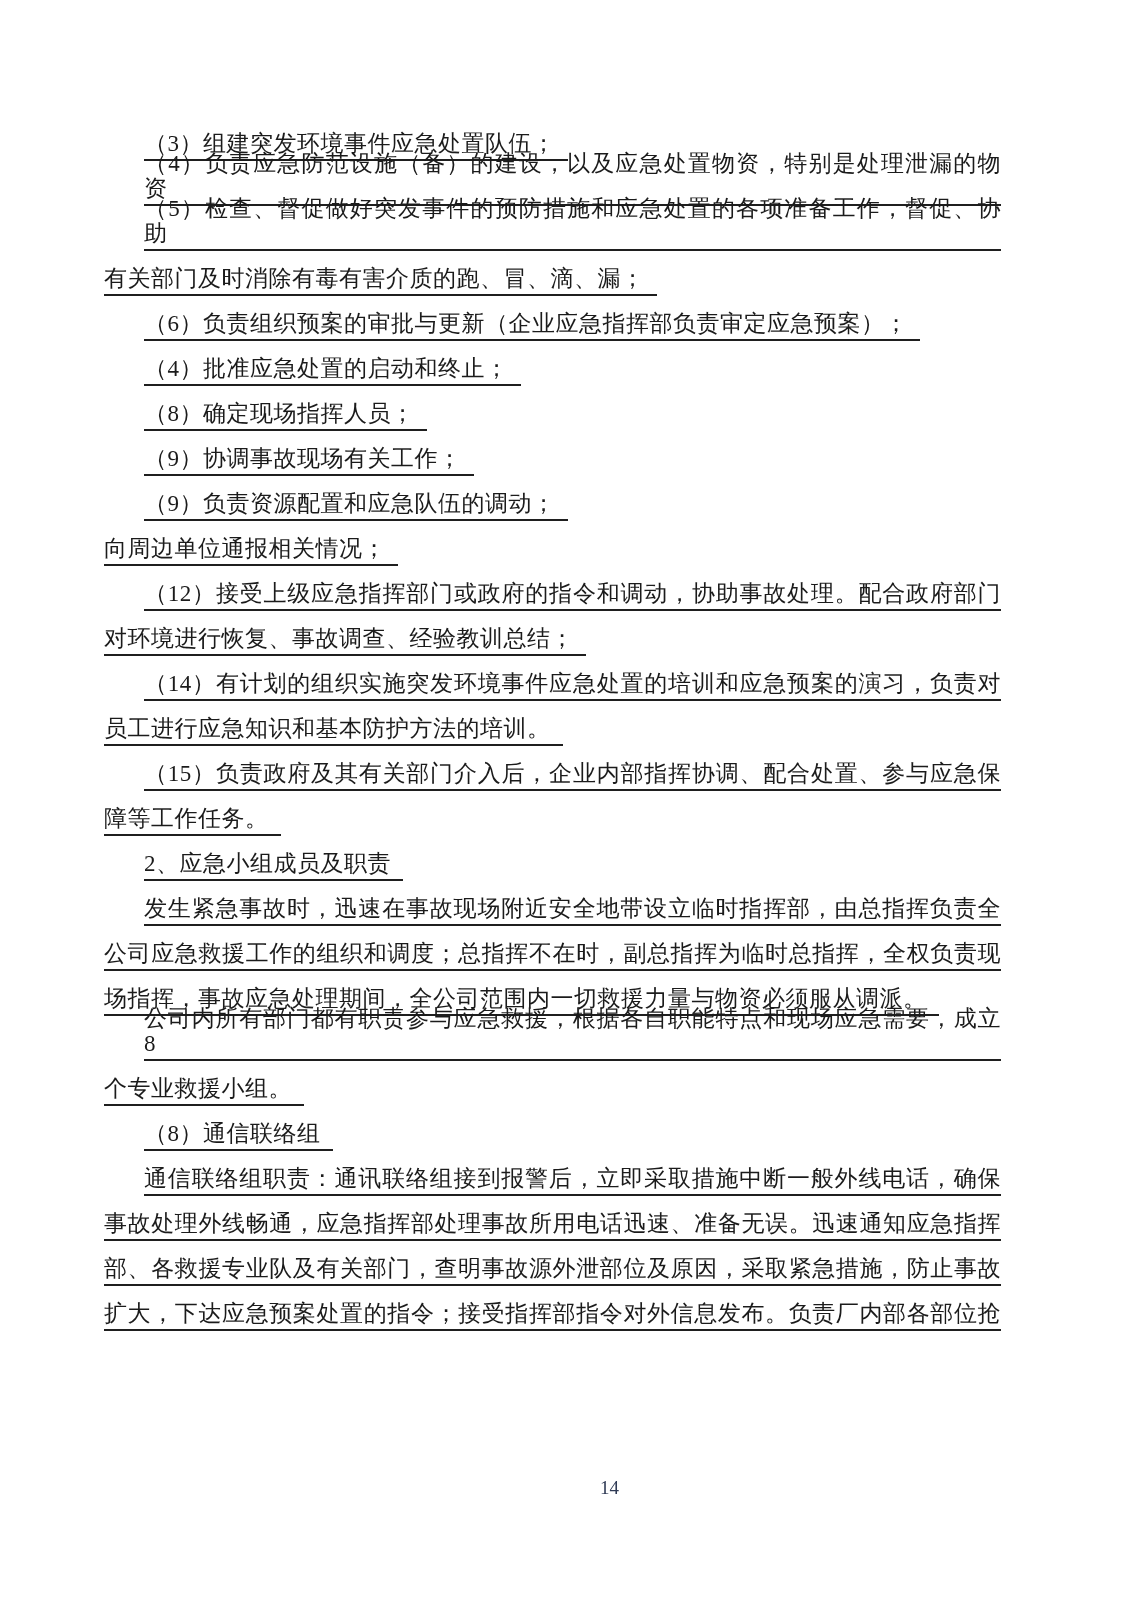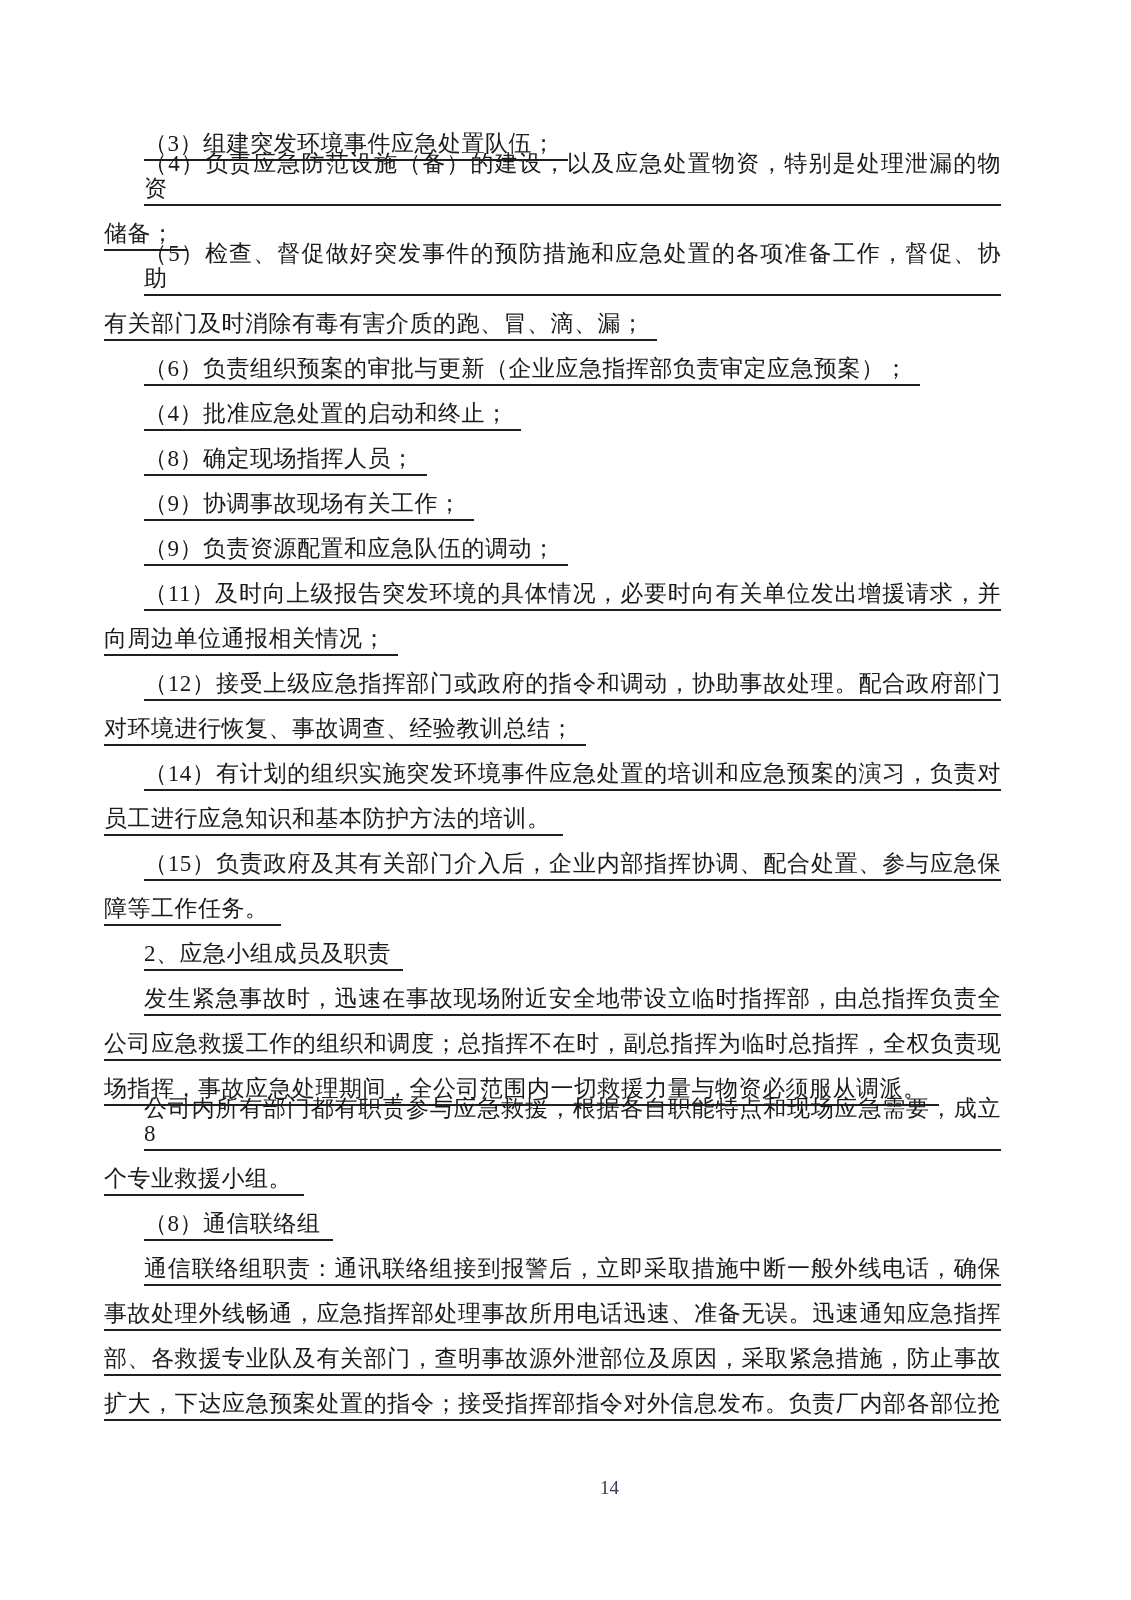--- a/index.html
+++ b/index.html
@@ -67,46 +67,40 @@
 <body>
 
 <div class="page">
   <div class="text-column">
       <div class="line indent">
     <span class="txt">（3）组建突发环境事件应急处置队伍；</span>
   </div>
       <div class="line indent justify">
     <span class="txt">（4）负责应急防范设施（备）的建设，以及应急处置物资，特别是处理泄漏的物资</span>
   </div>
-      <div class="line">
-    <span class="txt">储备；</span>
-  </div>
       <div class="line indent justify">
     <span class="txt">（5）检查、督促做好突发事件的预防措施和应急处置的各项准备工作，督促、协助</span>
   </div>
       <div class="line">
     <span class="txt">有关部门及时消除有毒有害介质的跑、冒、滴、漏；</span>
   </div>
       <div class="line indent">
     <span class="txt">（6）负责组织预案的审批与更新（企业应急指挥部负责审定应急预案）；</span>
   </div>
       <div class="line indent">
     <span class="txt">（4）批准应急处置的启动和终止；</span>
   </div>
       <div class="line indent">
     <span class="txt">（8）确定现场指挥人员；</span>
   </div>
       <div class="line indent">
     <span class="txt">（9）协调事故现场有关工作；</span>
   </div>
       <div class="line indent">
     <span class="txt">（9）负责资源配置和应急队伍的调动；</span>
-  </div>
-      <div class="line indent justify">
-    <span class="txt">（11）及时向上级报告突发环境的具体情况，必要时向有关单位发出增援请求，并</span>
   </div>
       <div class="line">
     <span class="txt">向周边单位通报相关情况；</span>
   </div>
       <div class="line indent justify">
     <span class="txt">（12）接受上级应急指挥部门或政府的指令和调动，协助事故处理。配合政府部门</span>
   </div>
       <div class="line">
     <span class="txt">对环境进行恢复、事故调查、经验教训总结；</span>
   </div>

